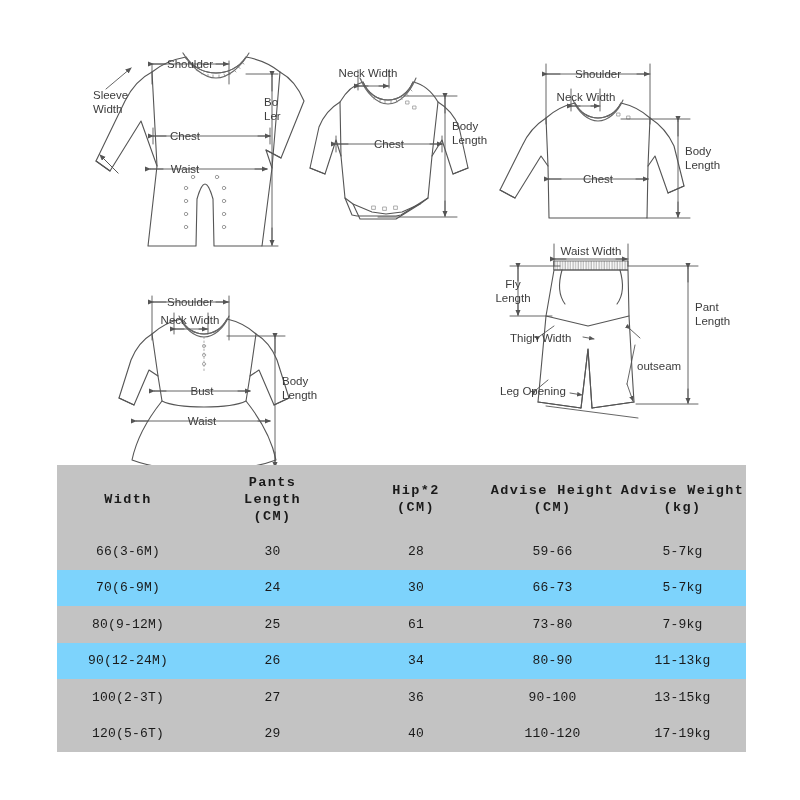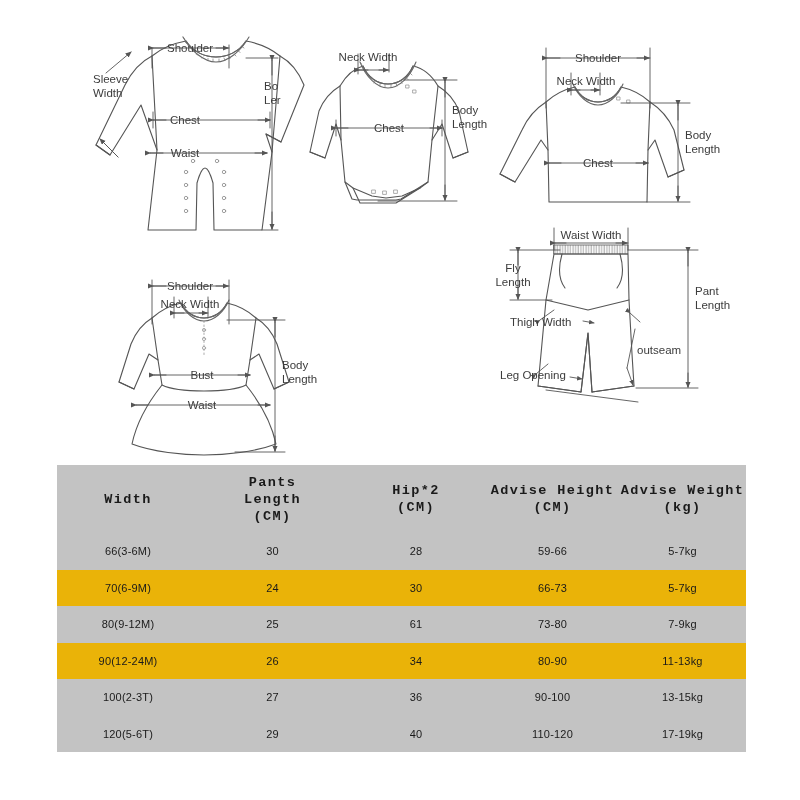--- a/index.html
+++ b/index.html
@@ -9,21 +9,21 @@
   }
   body {
     width: 800px;
     height: 800px;
     position: relative;
     font-family: "Liberation Sans", sans-serif;
     overflow: hidden;
   }
   #diagrams {
     position: absolute;
-    left: 0; top: 0;
+    left: 0; top: 16px;
     width: 800px;
     height: 460px;
   }
   #diagrams svg { display: block; }
 
   .dimlabel {
     font-family: "Liberation Sans", sans-serif;
     font-size: 11.5px;
     fill: #3c3c3c;
   }
@@ -48,26 +48,26 @@
     height: 68px;
     font-family: "Liberation Mono", "DejaVu Sans Mono", monospace;
     font-size: 13.5px;
     font-weight: bold;
     letter-spacing: 1.4px;
     line-height: 17px;
     background: #c3c3c3;
   }
   #size-table tbody td {
     height: 36.5px;
-    font-family: Liberation Sans, sans-serif;
-    font-size: 11px;
+    font-family: Liberation Mono, monospace;
+    font-size: 13px;
     letter-spacing: 0.2px;
     background: #c3c3c3;
   }
-  #size-table tbody tr.alt td { background: #eab308; }
+  #size-table tbody tr.alt td { background: #7dd3fc; }
   #size-table thead tr th:nth-child(1),
   #size-table tbody tr td:nth-child(1) { width: 142px; }
   #size-table thead tr th:nth-child(2),
   #size-table tbody tr td:nth-child(2) { width: 147px; }
   #size-table thead tr th:nth-child(3),
   #size-table tbody tr td:nth-child(3) { width: 140px; }
   #size-table thead tr th:nth-child(4),
   #size-table tbody tr td:nth-child(4) { width: 133px; }
   #size-table thead tr th:nth-child(5),
   #size-table tbody tr td:nth-child(5) { width: 127px; }

